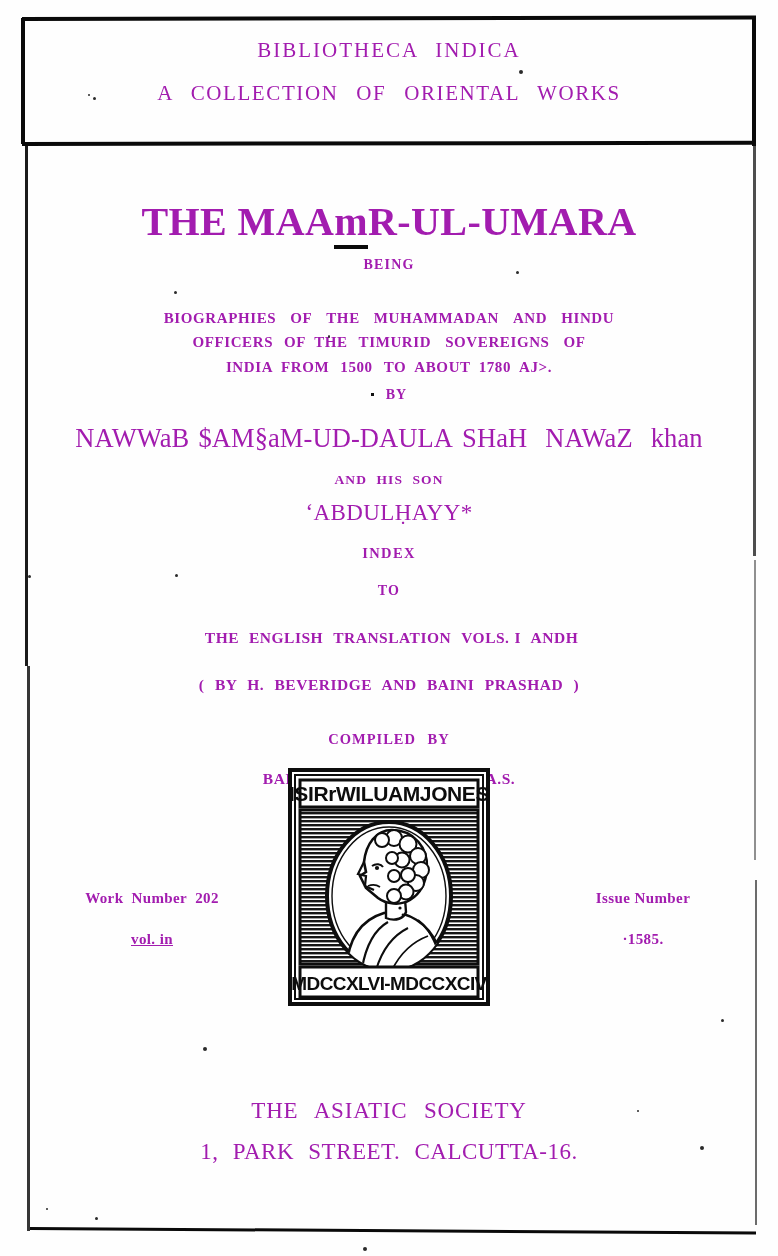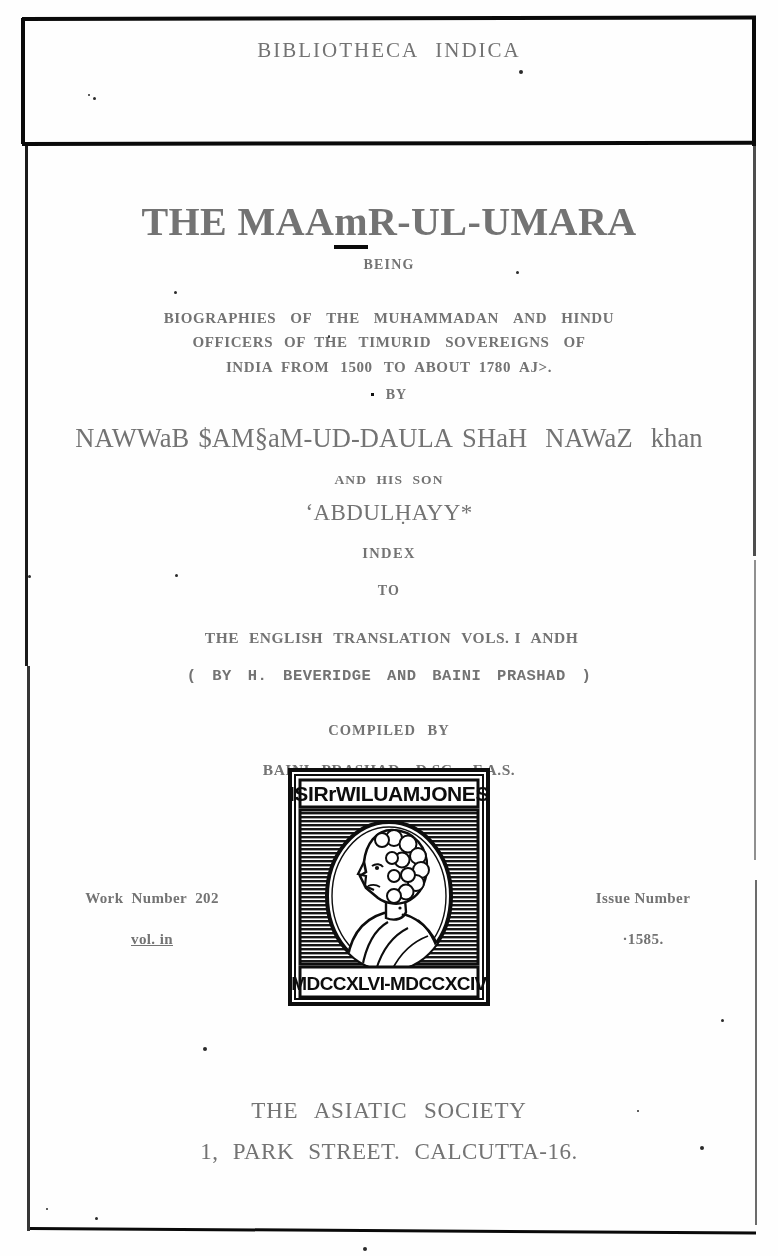--- a/index.html
+++ b/index.html
@@ -11,21 +11,21 @@
     font-family: "Liberation Serif", "DejaVu Serif", serif;
     color: #000000;
   }
 
   #page {
     position: relative;
     width: 778px;
     height: 1256px;
     overflow: hidden;
     background: #fefefe;
-    color: #737373;
+    color: #a21caf;
   }
 
   
   .frame-line {
     position: absolute;
     background: #0a0a0a;
   }
   #frame-top    { left: 22px;  top: 17px;   width: 734px; height: 4px;
                   transform: rotate(-0.12deg); transform-origin: left center; }
   #frame-rule   { left: 22px;  top: 142px;  width: 734px; height: 4px;
@@ -151,21 +151,21 @@
     margin-top: 21px;
   }
 
   .trans-line {
     font-size: 15.5px;
     font-weight: bold;
     letter-spacing: 0.5px;
     margin-top: 30px;
     word-spacing: 6px;
   }
-  .trans-line.second { margin-top: 20px; font-family: Liberation Mono, monospace; }
+  .trans-line.second { margin-top: 29px; }
   .trans-line .w { display: inline-block; margin: 0 5px; }
 
   .compiled-by {
     font-size: 14.5px;
     font-weight: bold;
     letter-spacing: 1.0px;
     word-spacing: 7px;
     margin-top: 37px;
   }
   .compiler {
@@ -235,20 +235,21 @@
   <div class="frame-line" id="frame-left-a"></div>
   <div class="frame-line" id="frame-left-b"></div>
   <div class="frame-line" id="frame-left-c"></div>
   <div class="frame-line" id="frame-right-a"></div>
   <div class="frame-line" id="frame-right-b"></div>
   <div class="frame-line" id="frame-right-c"></div>
   <div class="frame-line" id="frame-right-d"></div>
 
   <div id="header-band">
     <div class="hdr-line-1">BIBLIOTHECA   INDICA</div>
+    <div class="hdr-line-2">A COLLECTION   OF  ORIENTAL   WORKS</div>
   </div>
 
   <div id="body-block">
 
     <div class="main-title"><span>THE MAA</span><span class="underdot">m</span><span>R-UL-UMARA</span></div>
 
     <div class="being">BEING</div>
 
     <div class="subtitle">
       <div>

